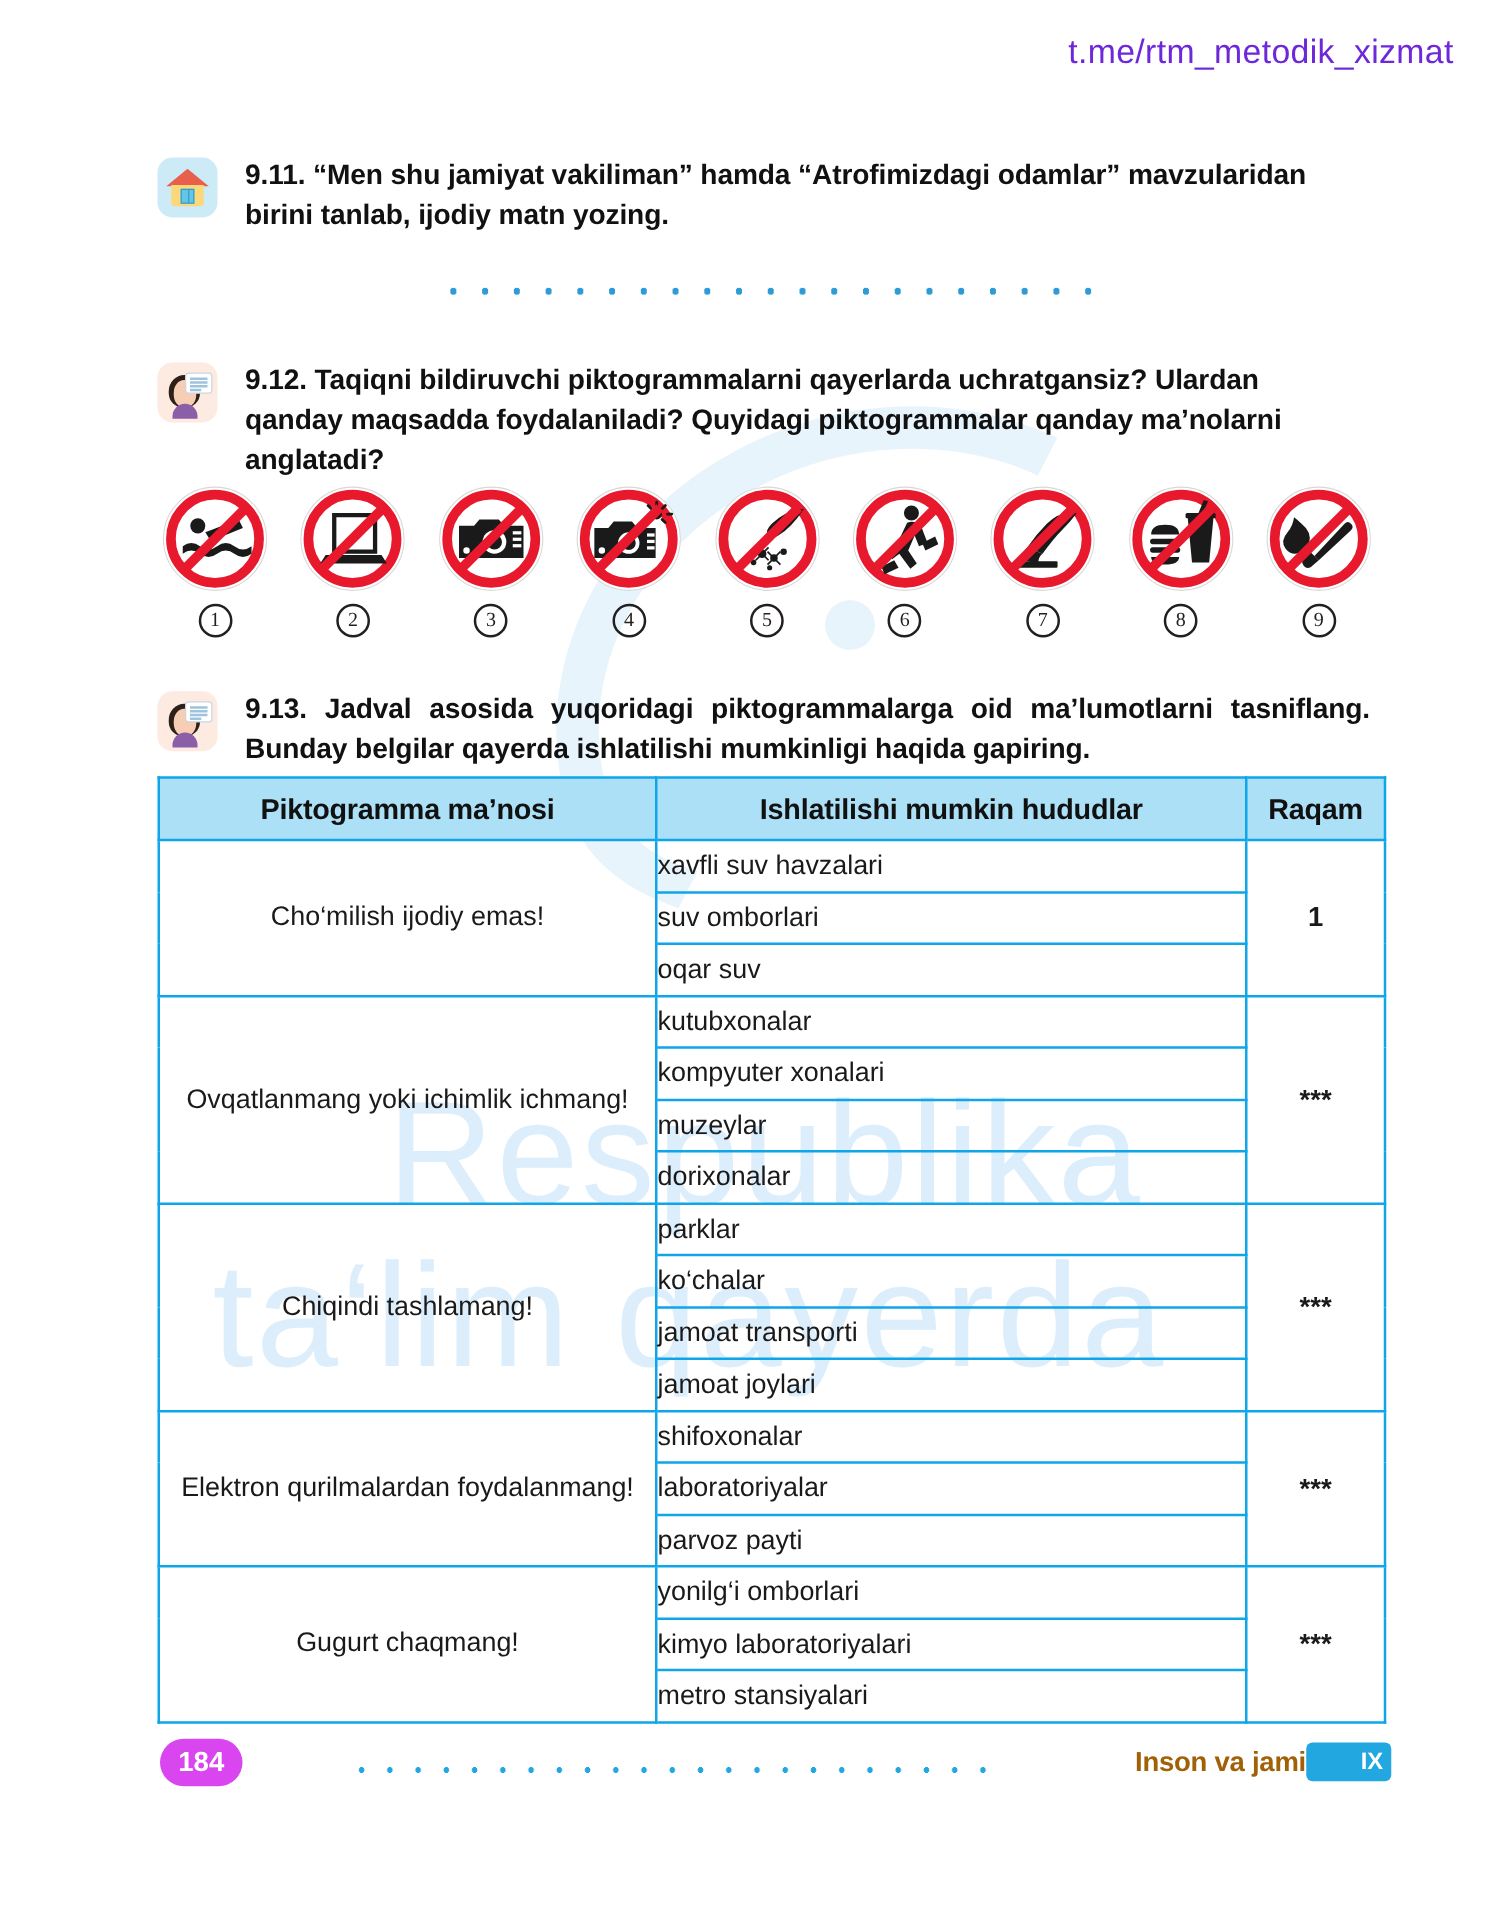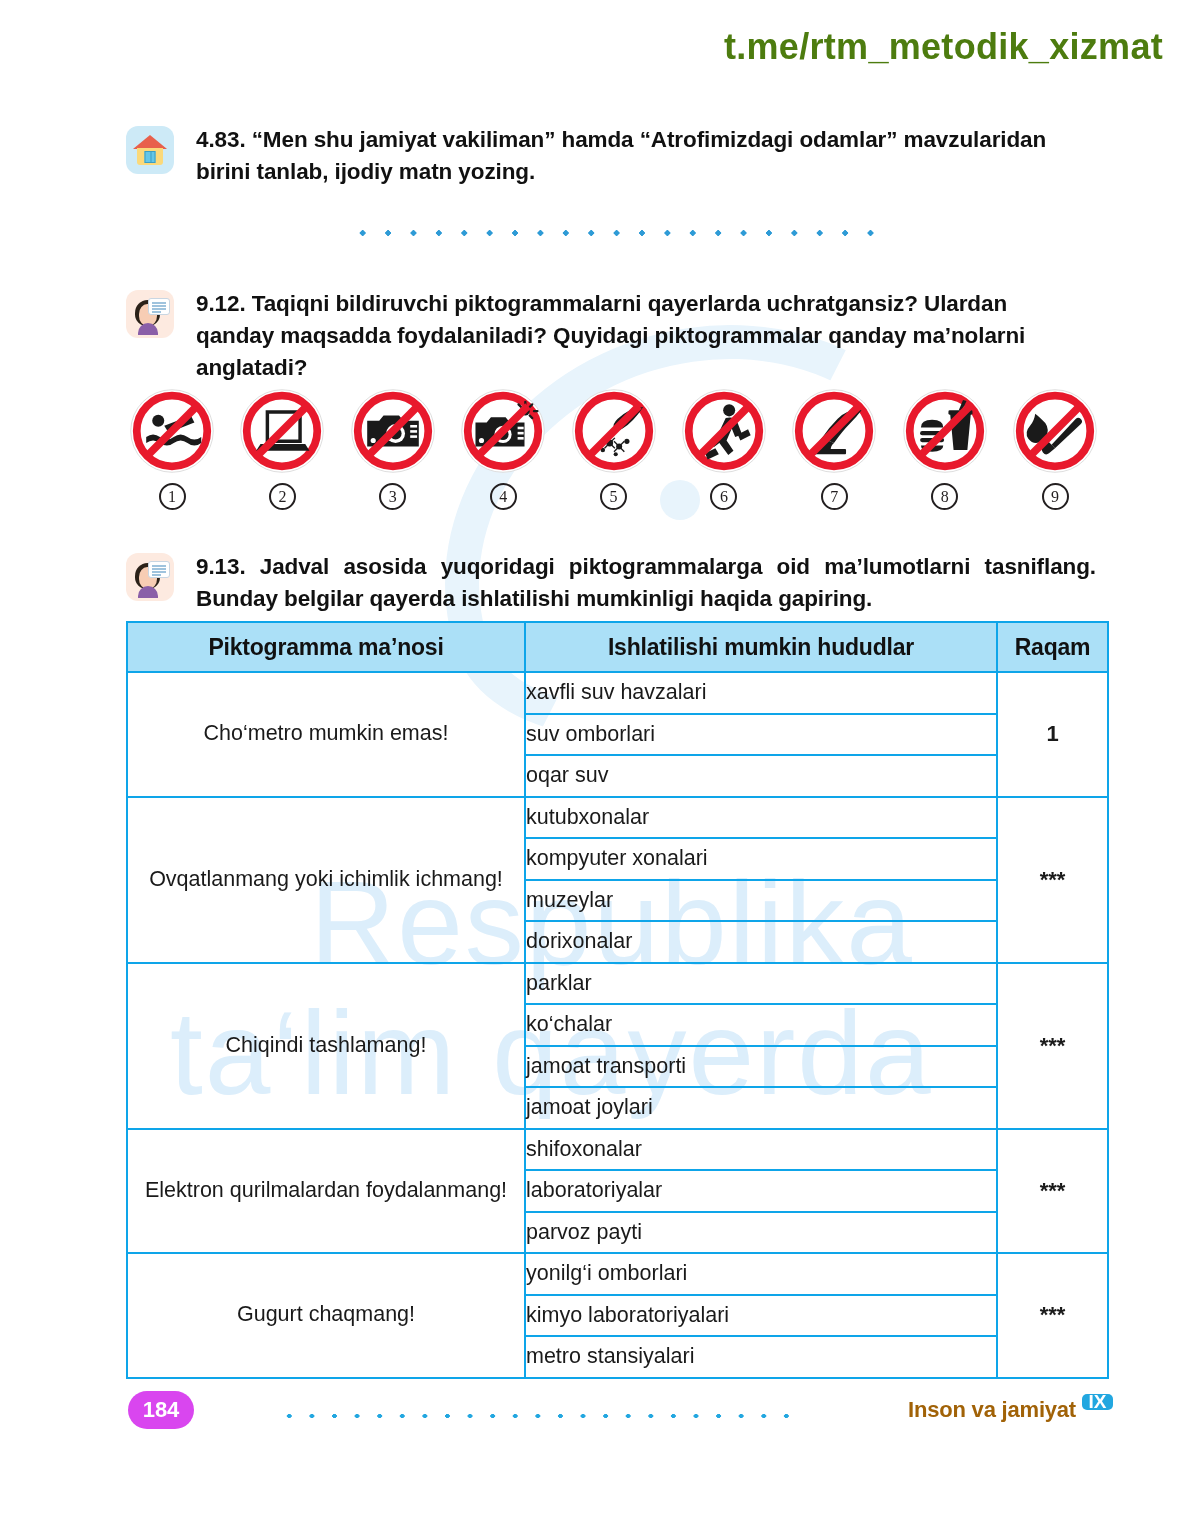--- a/index.html
+++ b/index.html
@@ -52,23 +52,23 @@
     background: #e8f4fc;
   }
 
   .page { position: relative; z-index: 2; }
 
   
   .top-link {
     position: absolute;
     right: 28px;
     top: 26px;
-    color: #4d7c0f;
-    font-size: 36px;
-    font-weight: 700;
+    color: #6d28d9;
+    font-size: 27px;
+    font-weight: 400;
     letter-spacing: .3px;
   }
 
   
   .exercise {
     position: absolute;
     display: flex;
     align-items: flex-start;
   }
   .ex-icon {
@@ -304,29 +304,30 @@
     position: absolute;
     right: 115px; top: 6px;
     color: #a16207;
     font-size: 22px;
     font-weight: bold;
     letter-spacing: -0.2px;
   }
   .foot-grade {
     position: absolute;
     right: 78px; top: 3px;
-    width: 31px; height: 16px;
+    width: 31px; height: 31px;
     background: #22a7e0;
     border-radius: 5px;
     color: #fff;
     font-size: 19px;
     font-weight: bold;
     display: flex;
     align-items: center;
     justify-content: center;
+    padding-left: 37px;
   }
 </style>
 </head>
 <body>
 
 <div class="watermark">
   <div class="wm-swoosh"></div>
   <div class="wm-dot"></div>
   <div class="wm-line wm-line1">Respublika</div>
   <div class="wm-line wm-line2">ta‘lim qayerda</div>
@@ -335,21 +336,21 @@
 <div class="page">
 
   <div class="top-link">t.me/rtm_metodik_xizmat</div>
 
   <div class="exercise" style="left:126px; top:124px; width:950px;">
     <div class="ex-icon house">
       <div class="house-roof"></div>
       <div class="house-body"></div>
       <div class="house-door"></div>
     </div>
-    <div class="ex-text">4.83. “Men shu jamiyat vakiliman” hamda “Atrofimizdagi odamlar” mavzularidan birini tanlab, ijodiy matn yozing.</div>
+    <div class="ex-text">9.11. “Men shu jamiyat vakiliman” hamda “Atrofimizdagi odamlar” mavzularidan birini tanlab, ijodiy matn yozing.</div>
   </div>
 
   <div class="dot-rule"></div>
 
   <div class="exercise" style="left:126px; top:288px; width:950px;justify-content:space-between;">
     <div class="ex-icon person">
       <div class="p-hair"></div>
       <div class="p-face"></div>
       <div class="p-body"></div>
       <div class="p-bubble">
@@ -561,21 +562,21 @@
       <thead>
         <tr>
           <th class="col-mean">Piktogramma ma’nosi</th>
           <th class="col-place">Ishlatilishi mumkin hududlar</th>
           <th class="col-num">Raqam</th>
         </tr>
       </thead>
       <tbody>
 
         <tr class="group-start">
-          <td class="mean-cell" rowspan="3">Cho‘metro mumkin emas!</td>
+          <td class="mean-cell" rowspan="3">Cho‘milish ijodiy emas!</td>
           <td class="place-cell">xavfli suv havzalari</td>
           <td class="num-cell" rowspan="3">1</td>
         </tr>
         <tr>
           <td class="place-cell">suv omborlari</td>
         </tr>
         <tr class="group-end">
           <td class="place-cell">oqar suv</td>
         </tr>
 

